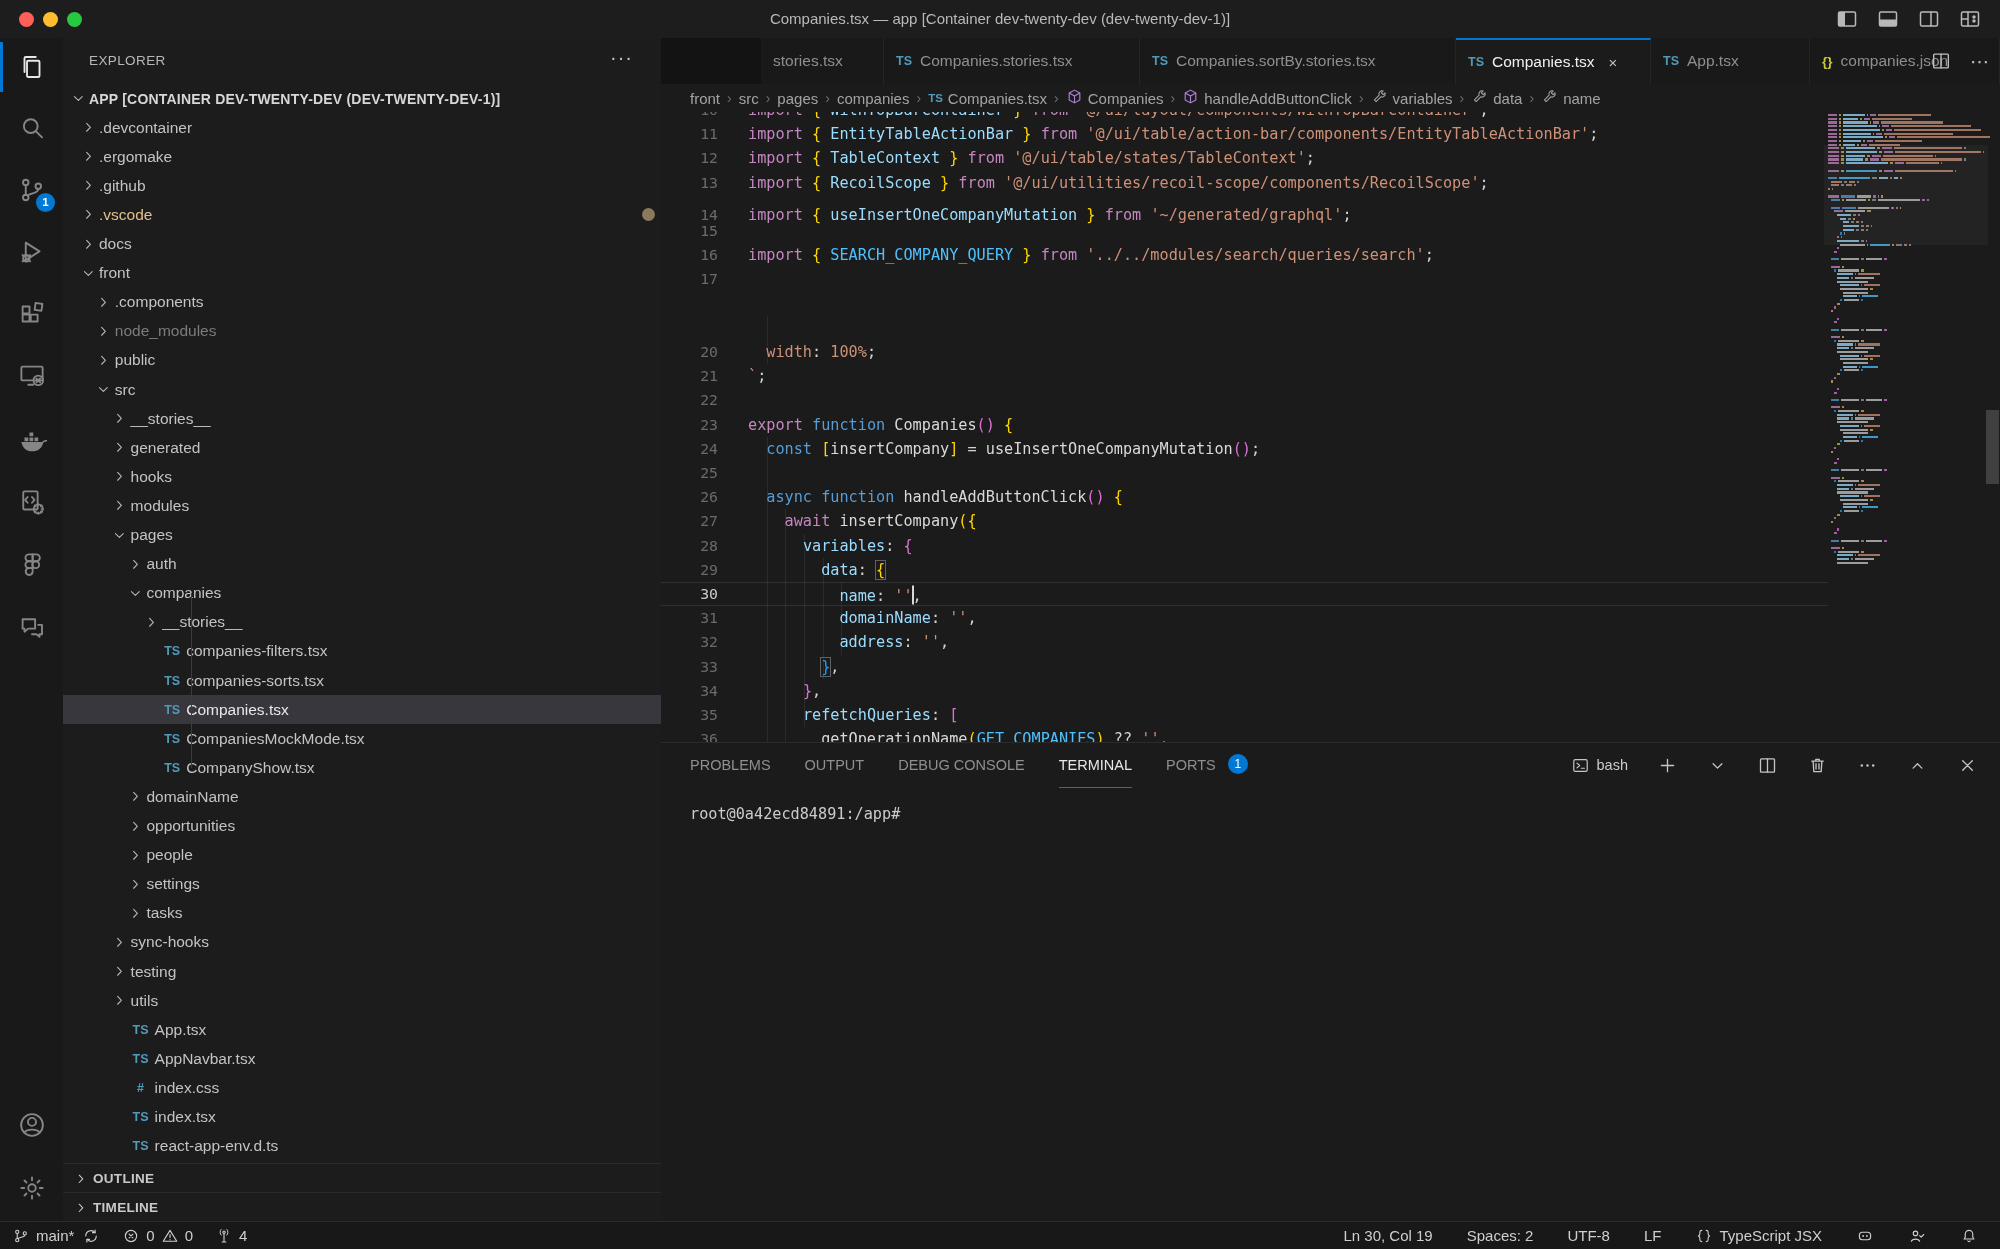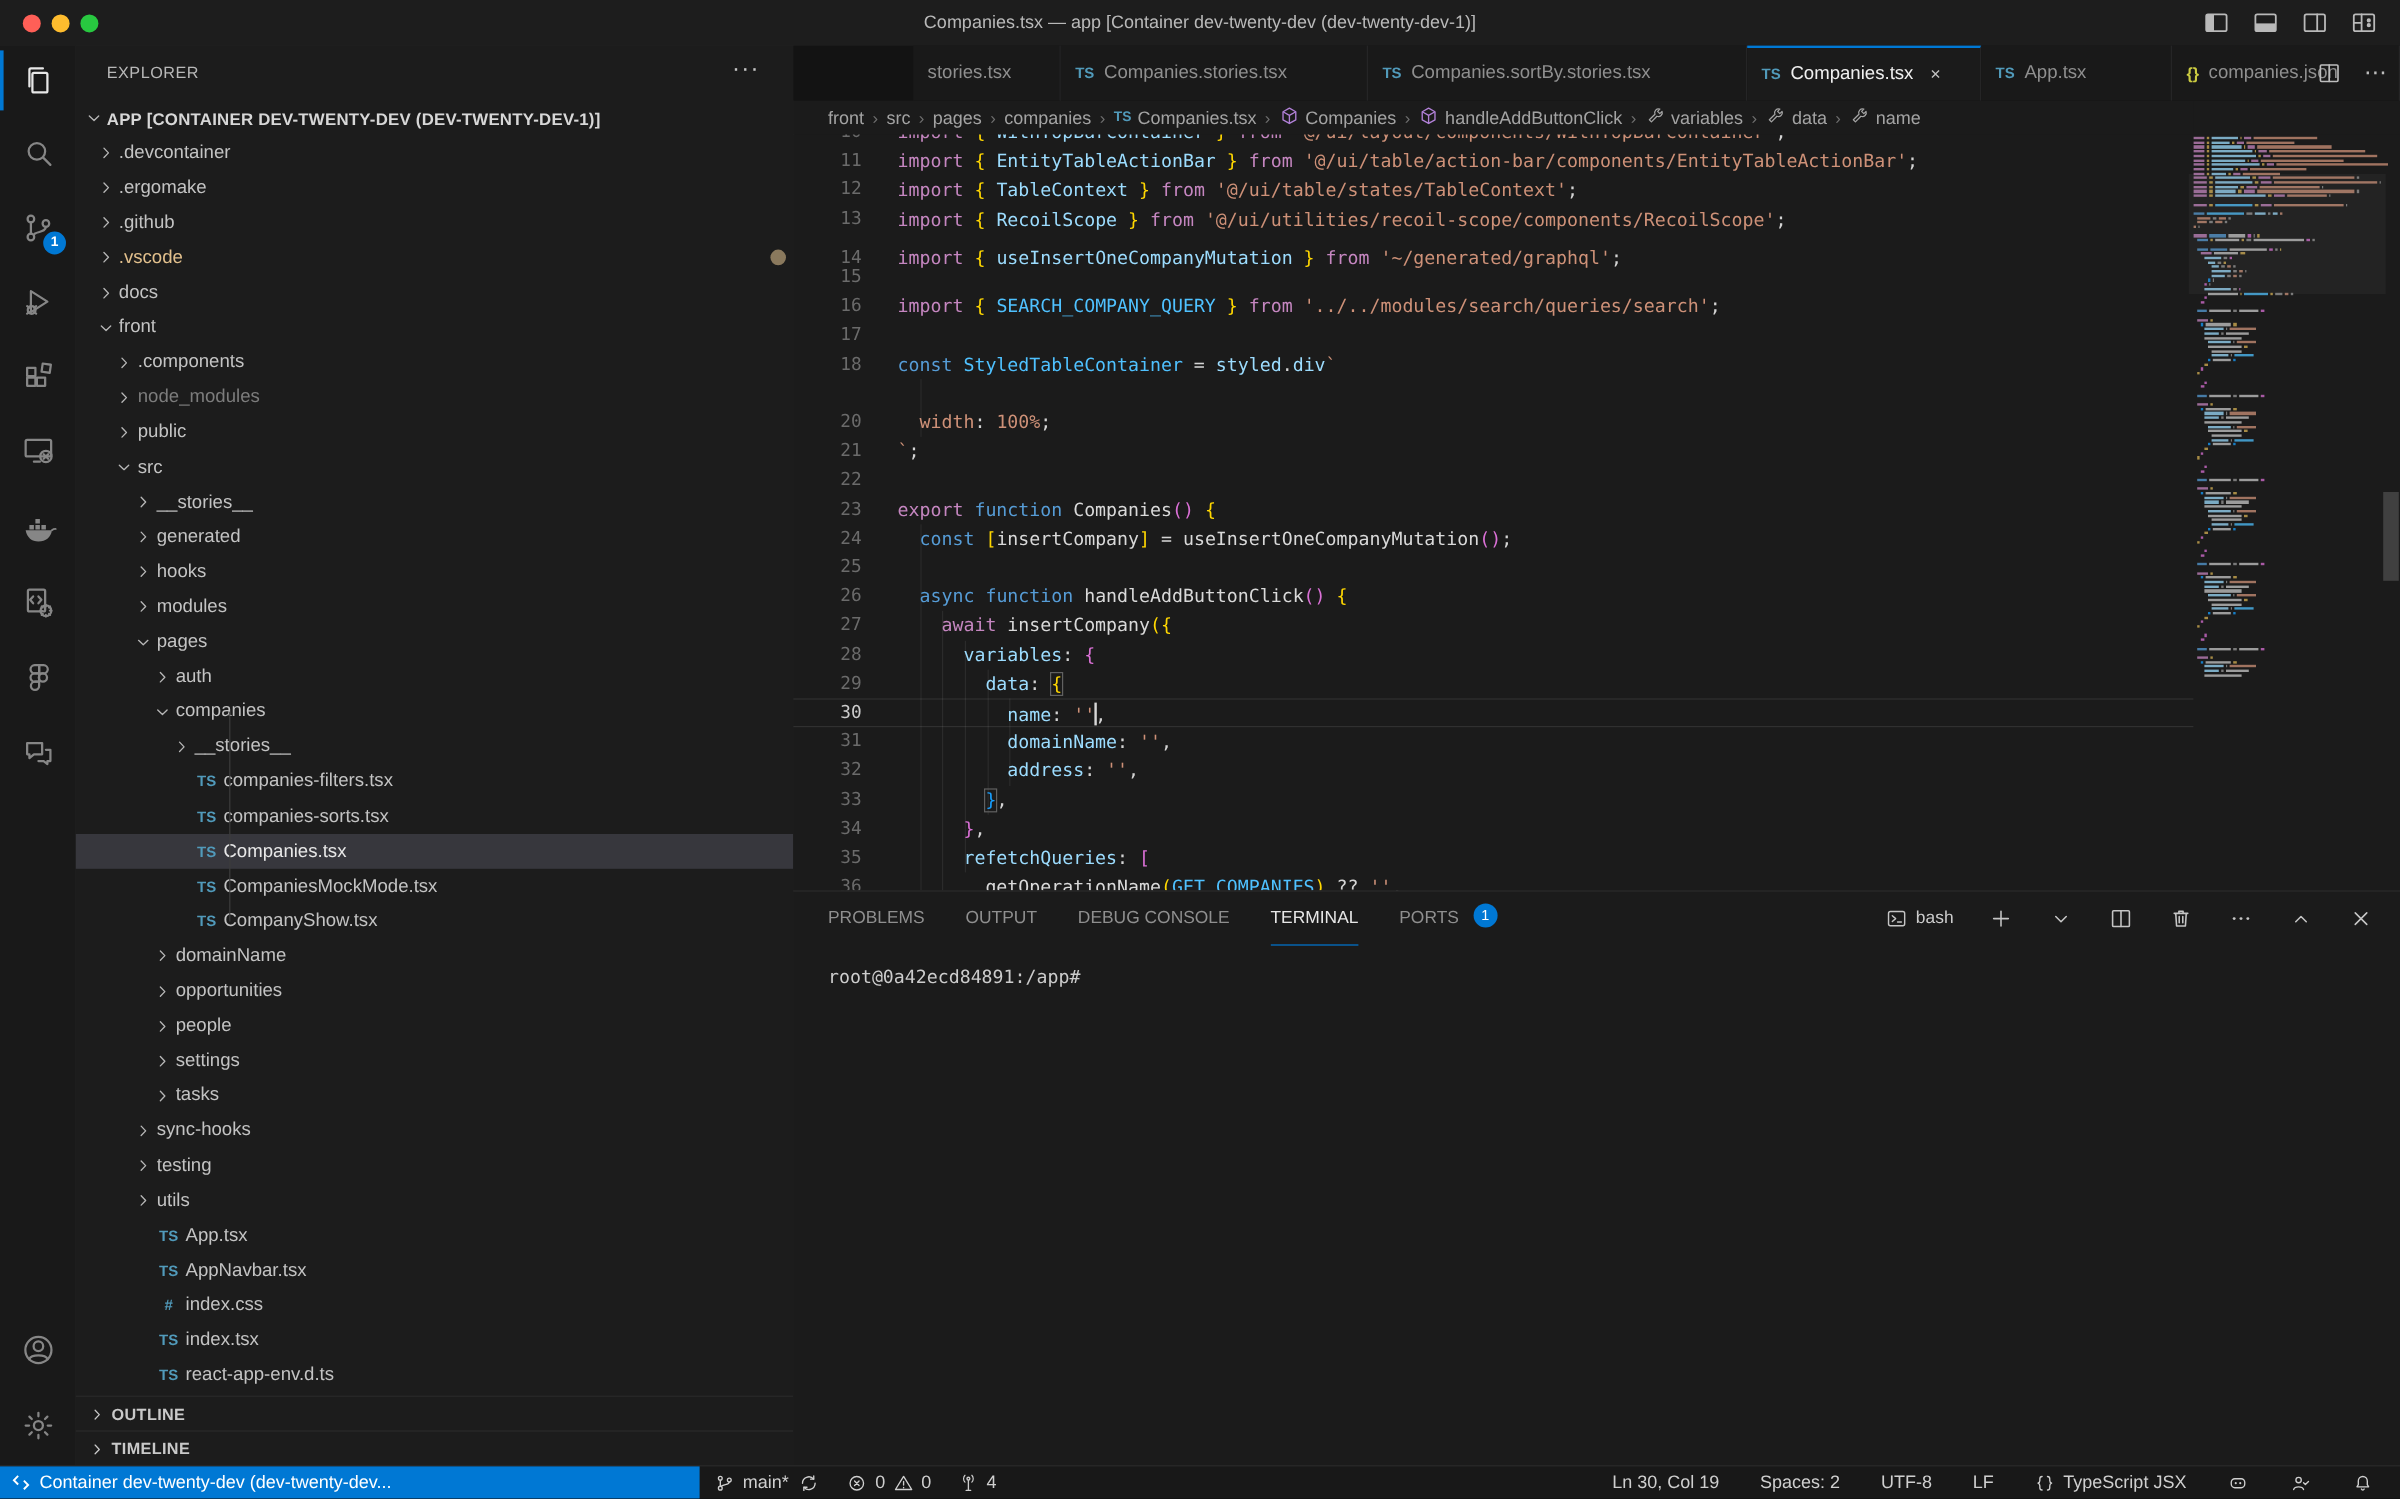--- a/index.html
+++ b/index.html
@@ -637,21 +637,20 @@
         <div class="iguide" style="left: 161.64px; top: 445.8px; height: 121px;"></div>
         <div class="iguide" style="left: 180.3px; top: 470px; height: 72.6px;"></div>
         <div class="cline" style="top: -14px;"><span class="gnum">10</span><span class="ctext"><span class="tk k">import </span><span class="tk y">{ </span><span class="tk v">WithTopBarContainer</span><span class="tk y"> }</span><span class="tk k"> from </span><span class="tk s">'@/ui/layout/components/WithTopBarContainer'</span><span class="tk p">;</span></span></div>
         <div class="cline" style="top: 10.2px;"><span class="gnum">11</span><span class="ctext"><span class="tk k">import </span><span class="tk y">{ </span><span class="tk v">EntityTableActionBar</span><span class="tk y"> }</span><span class="tk k"> from </span><span class="tk s">'@/ui/table/action-bar/components/EntityTableActionBar'</span><span class="tk p">;</span></span></div>
         <div class="cline" style="top: 34.4px;"><span class="gnum">12</span><span class="ctext"><span class="tk k">import </span><span class="tk y">{ </span><span class="tk v">TableContext</span><span class="tk y"> }</span><span class="tk k"> from </span><span class="tk s">'@/ui/table/states/TableContext'</span><span class="tk p">;</span></span></div>
         <div class="cline" style="top: 58.6px;"><span class="gnum">13</span><span class="ctext"><span class="tk k">import </span><span class="tk y">{ </span><span class="tk v">RecoilScope</span><span class="tk y"> }</span><span class="tk k"> from </span><span class="tk s">'@/ui/utilities/recoil-scope/components/RecoilScope'</span><span class="tk p">;</span></span></div>
         <div class="cline" style="top: 91px;"><span class="gnum">14</span><span class="ctext"><span class="tk k">import </span><span class="tk y">{ </span><span class="tk v">useInsertOneCompanyMutation</span><span class="tk y"> }</span><span class="tk k"> from </span><span class="tk s">'~/generated/graphql'</span><span class="tk p">;</span></span></div>
         <div class="cline" style="top: 107px;"><span class="gnum">15</span><span class="ctext"></span></div>
         <div class="cline" style="top: 131.2px;"><span class="gnum">16</span><span class="ctext"><span class="tk k">import </span><span class="tk y">{ </span><span class="tk c">SEARCH_COMPANY_QUERY</span><span class="tk y"> }</span><span class="tk k"> from </span><span class="tk s">'../../modules/search/queries/search'</span><span class="tk p">;</span></span></div>
         <div class="cline" style="top: 155.4px;"><span class="gnum">17</span><span class="ctext"></span></div>
-        <div class="cline" style="top: 179.6px;"><span class="gnum">18</span><span class="ctext"><span class="tk b">const </span><span class="tk c">StyledTableContainer</span><span class="tk p"> = </span><span class="tk v">styled</span><span class="tk p">.</span><span class="tk v">div</span><span class="tk s">`</span></span></div>
         <div class="cline" style="top: 228px;"><span class="gnum">20</span><span class="ctext"><span class="tk p">  </span><span class="tk s">width</span><span class="tk p">: </span><span class="tk s">100%</span><span class="tk p">;</span></span></div>
         <div class="cline" style="top: 252.2px;"><span class="gnum">21</span><span class="ctext"><span class="tk s">`</span><span class="tk p">;</span></span></div>
         <div class="cline" style="top: 276.4px;"><span class="gnum">22</span><span class="ctext"></span></div>
         <div class="cline" style="top: 300.6px;"><span class="gnum">23</span><span class="ctext"><span class="tk k">export </span><span class="tk b">function </span><span class="tk w">Companies</span><span class="tk m">()</span><span class="tk p"> </span><span class="tk y">{</span></span></div>
         <div class="cline" style="top: 324.8px;"><span class="gnum">24</span><span class="ctext"><span class="tk p">  </span><span class="tk b">const </span><span class="tk y">[</span><span class="tk w">insertCompany</span><span class="tk y">]</span><span class="tk p"> = </span><span class="tk w">useInsertOneCompanyMutation</span><span class="tk m">()</span><span class="tk p">;</span></span></div>
         <div class="cline" style="top: 349px;"><span class="gnum">25</span><span class="ctext"></span></div>
         <div class="cline" style="top: 373.2px;"><span class="gnum">26</span><span class="ctext"><span class="tk p">  </span><span class="tk b">async </span><span class="tk b">function </span><span class="tk w">handleAddButtonClick</span><span class="tk m">()</span><span class="tk p"> </span><span class="tk y">{</span></span></div>
         <div class="cline" style="top: 397.4px;"><span class="gnum">27</span><span class="ctext"><span class="tk p">    </span><span class="tk k">await </span><span class="tk w">insertCompany</span><span class="tk y">({</span></span></div>
         <div class="cline" style="top: 421.6px;"><span class="gnum">28</span><span class="ctext"><span class="tk p">      </span><span class="tk v">variables</span><span class="tk p">: </span><span class="tk m">{</span></span></div>
         <div class="cline" style="top: 445.8px;"><span class="gnum">29</span><span class="ctext"><span class="tk p">        </span><span class="tk v">data</span><span class="tk p">: </span><span class="tk y bx">{</span></span></div>
@@ -1273,28 +1272,20 @@
           <svg viewBox="0 0 24 24" fill="none" stroke="currentColor" stroke-width="1.5" stroke-linecap="round" stroke-linejoin="round" style="width: 21px; height: 21px;">
             <path d="M6.5 6.5l11 11M17.5 6.5l-11 11"></path>
           </svg>
         </span>
       </div>
     <div class="term">root@0a42ecd84891:/app#</div>
   </div>
 
   <div class="statusbar">
     <div class="st-left" id="stleft">
-        <div class="st-item st-chip">
-          <span style="display: inline-flex; width: 19px; height: 19px; color: rgb(255, 255, 255);">
-            <svg viewBox="0 0 24 24" fill="none" stroke="#ffffff" stroke-width="2" style="width: 19px; height: 19px;">
-              <path d="M9 5L4.5 9.5 9 14M15 10l4.5 4.5L15 19"></path>
-            </svg>
-          </span>
-          <span>Container dev-twenty-dev (dev-twenty-dev...</span>
-        </div>
         <div class="st-item" style="margin-left: 8px;">
           <span style="display: inline-flex; width: 18px; height: 18px; color: rgb(207, 207, 207);">
             <svg viewBox="0 0 24 24" fill="none" stroke="currentColor" stroke-width="1.5" stroke-linecap="round" stroke-linejoin="round" style="width: 18px; height: 18px;">
               <circle cx="7" cy="6.5" r="2.1"></circle>
               <circle cx="7" cy="17.5" r="2.1"></circle>
               <circle cx="17" cy="8.5" r="2.1"></circle>
               <path d="M7 8.6v6.8M17 10.6c0 3.4-6 2.4-8.6 4.6"></path>
             </svg>
           </span>
           <span>main*</span>

